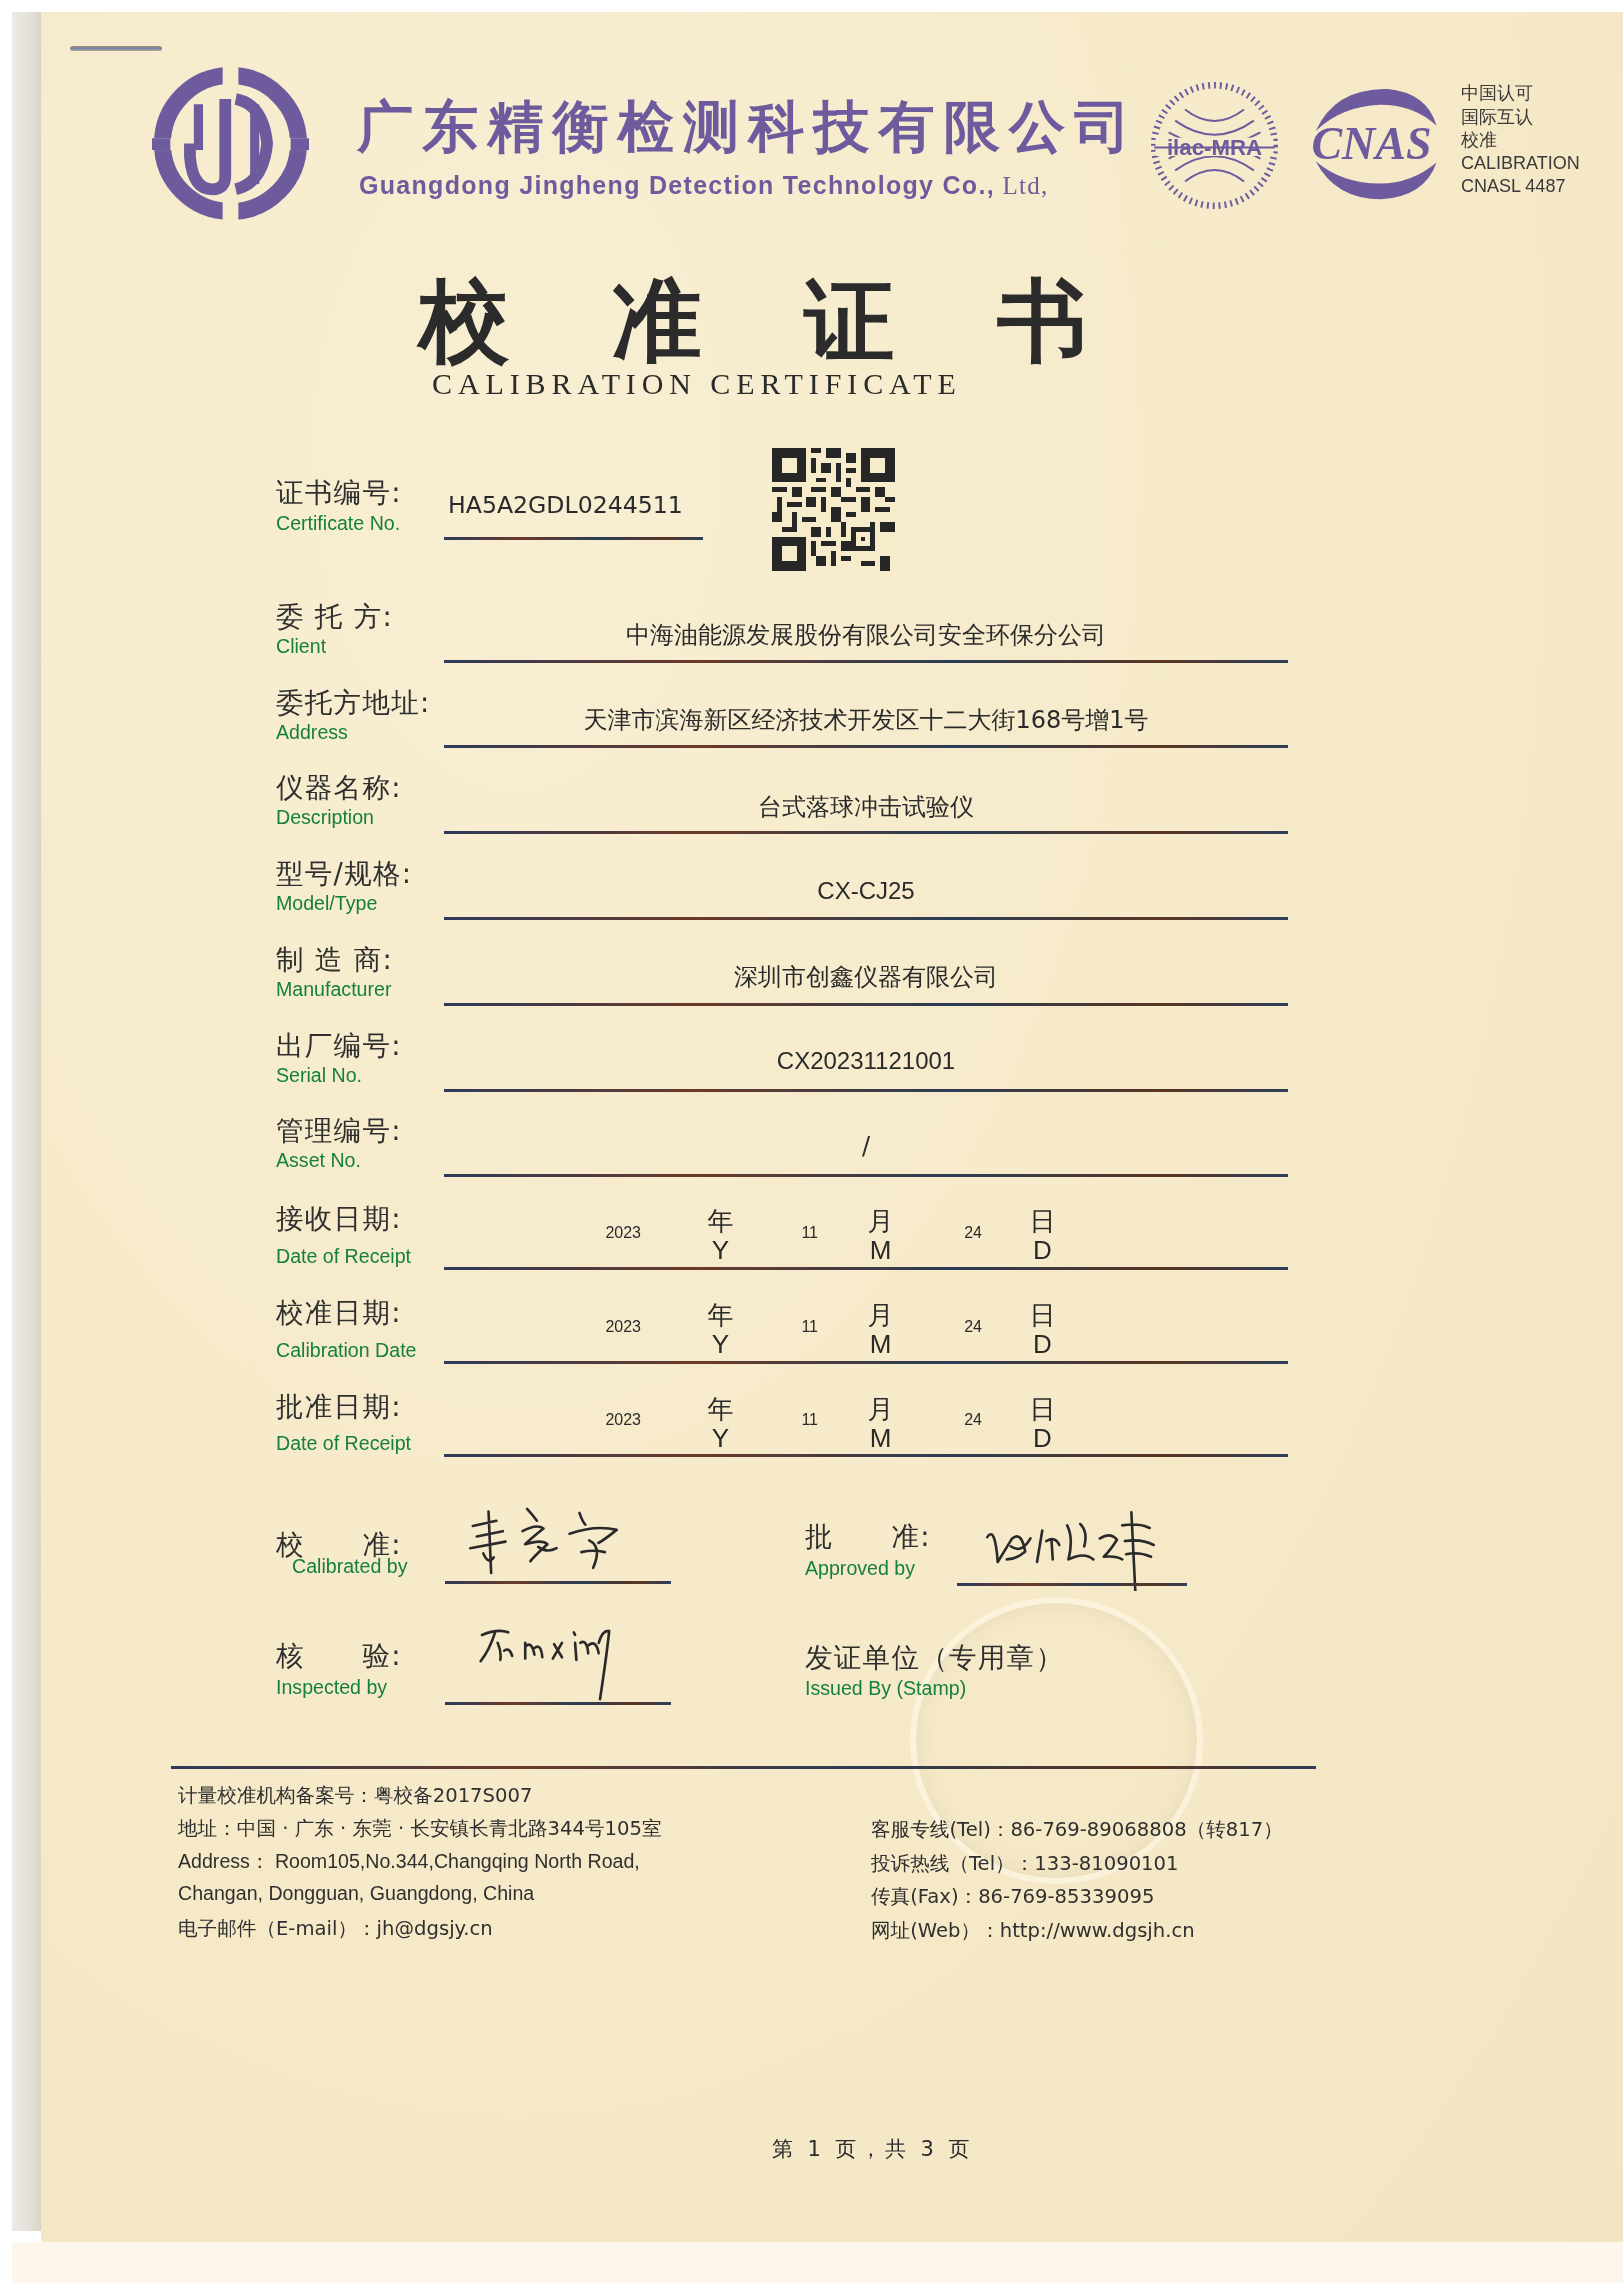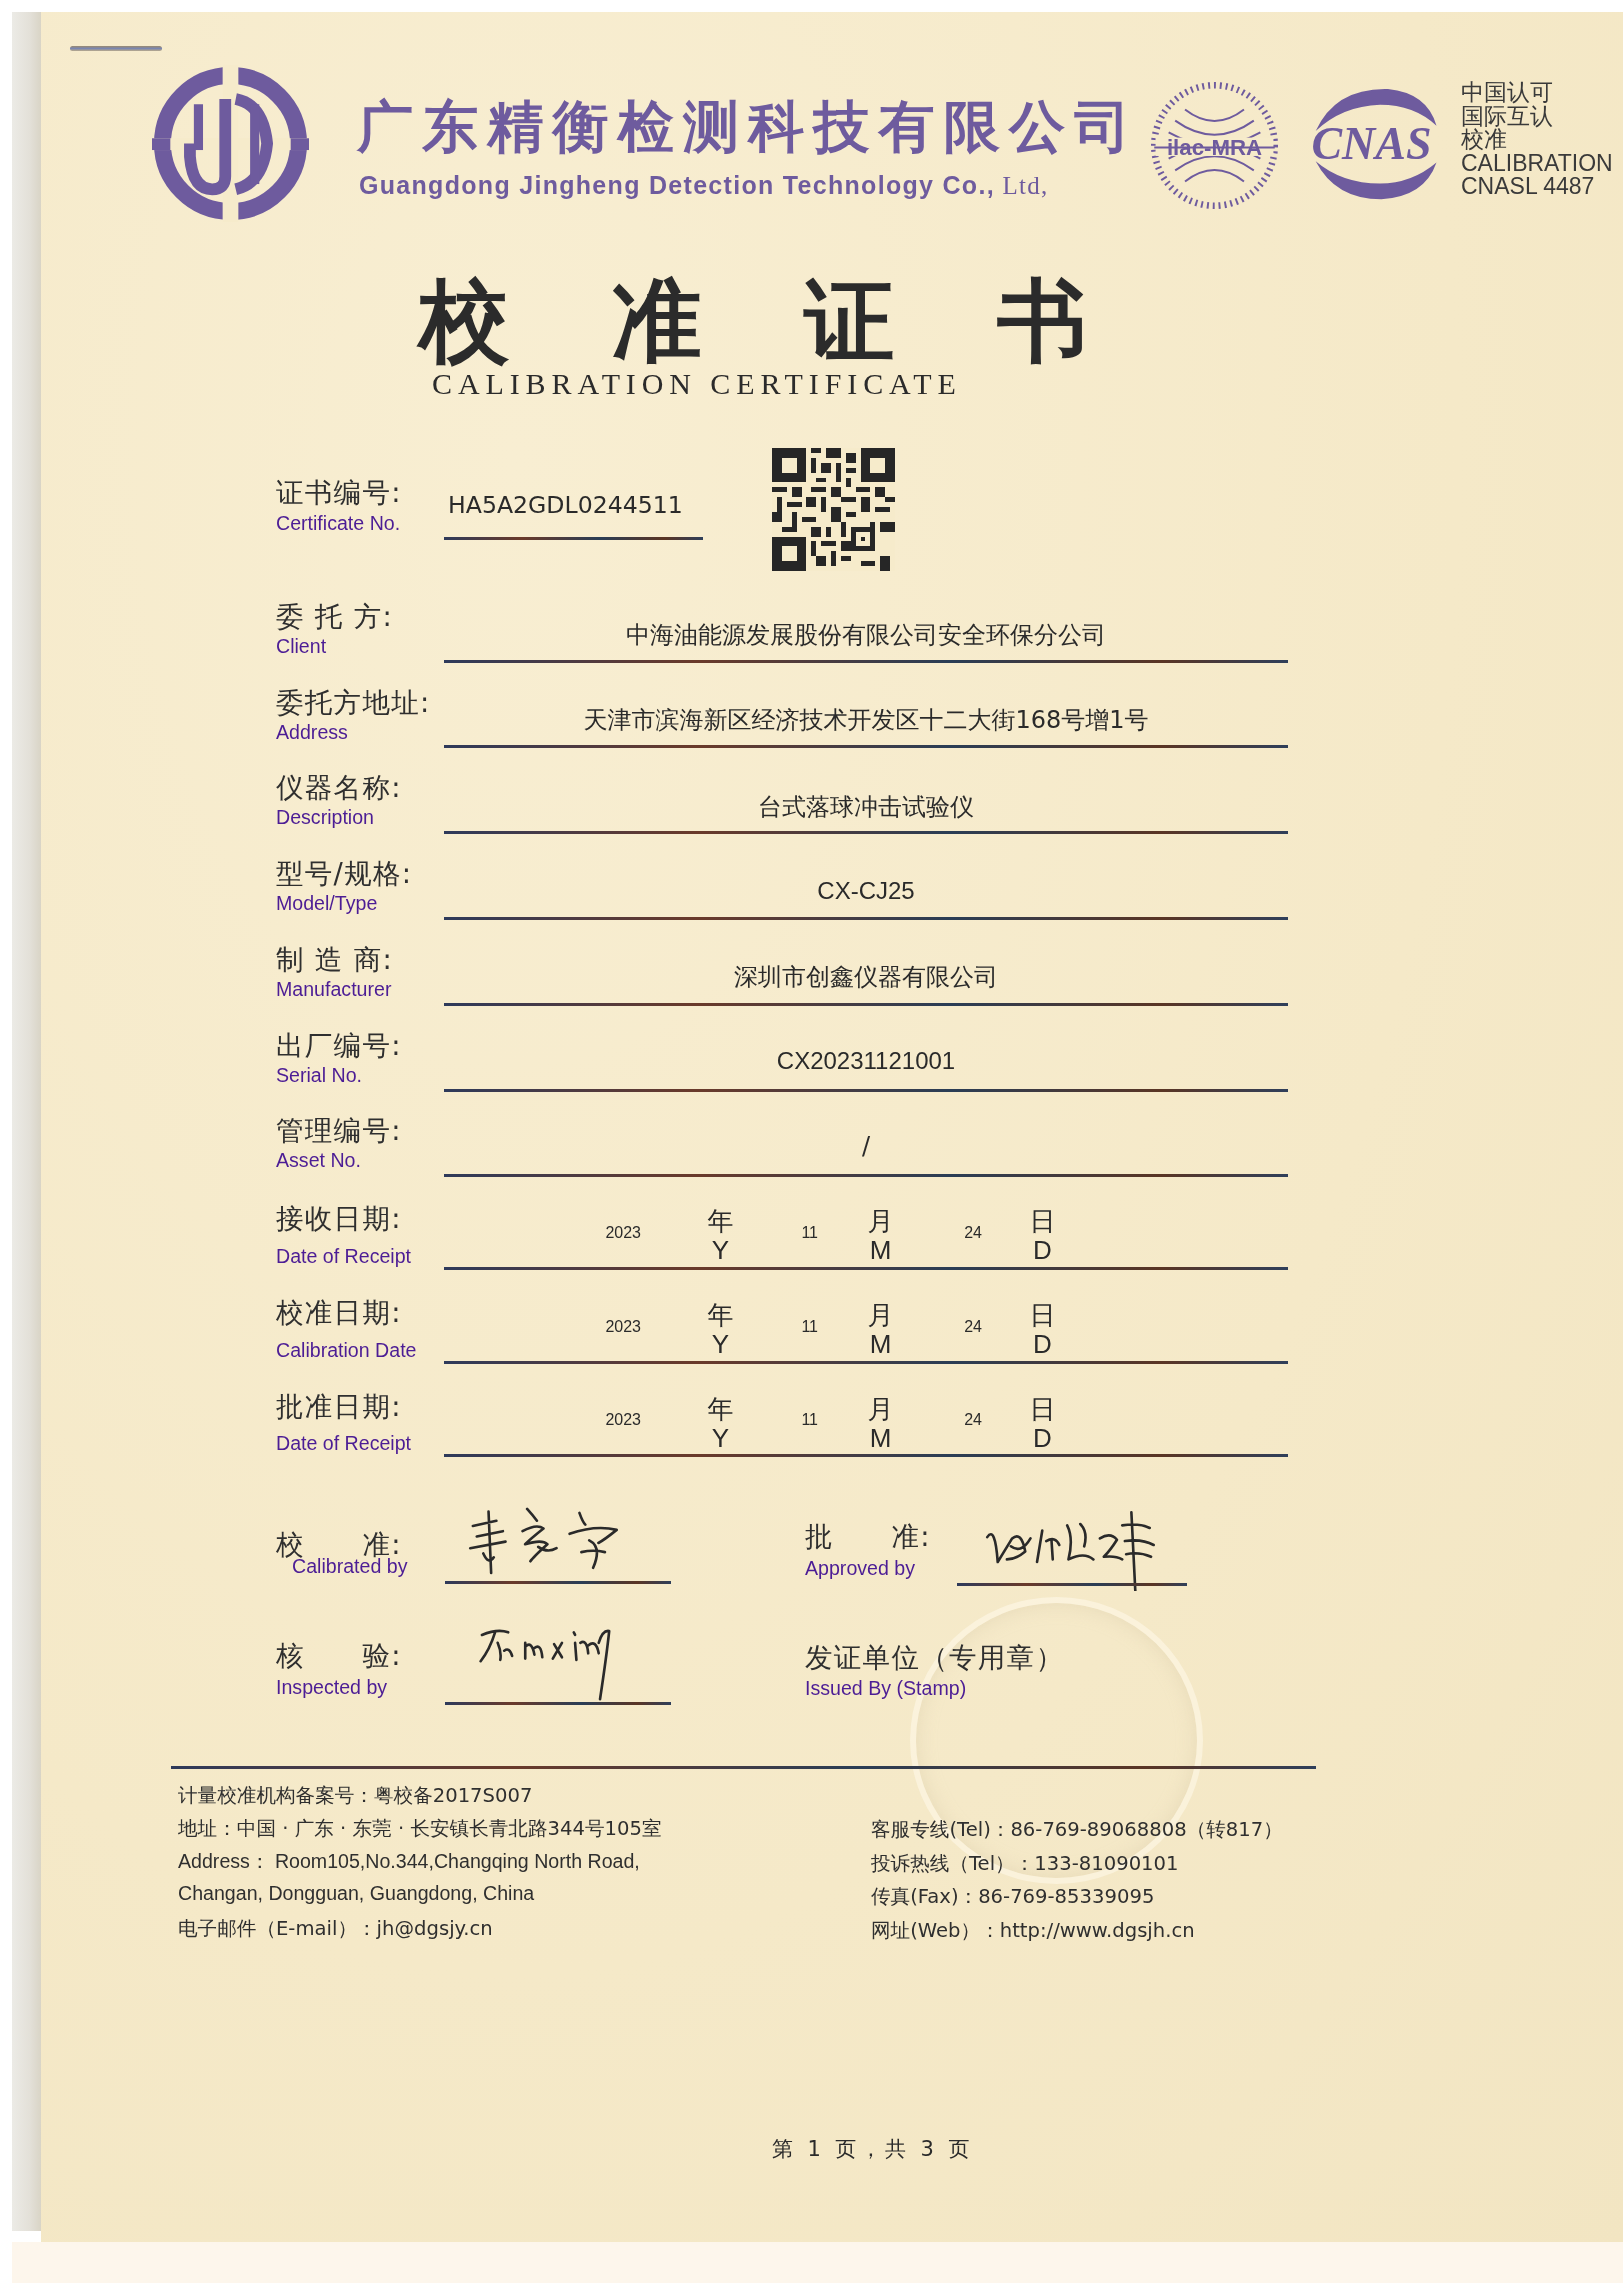--- a/index.html
+++ b/index.html
@@ -37,39 +37,39 @@
     font-family: "DejaVu Sans", sans-serif;
   }
   .company-en {
     left: 359px; top: 171px; font-size: 25px; font-weight: bold;
     color: #6e5b9e; letter-spacing: 1.3px; white-space: nowrap;
   }
   .company-en .ltd { font-family: "Liberation Serif", serif; font-weight: normal; }
   .ilac { left: 1149px; top: 80px; width: 131px; height: 131px; }
   .cnas { left: 1296px; top: 85px; width: 151px; height: 117px; }
   .accr {
-    left: 1461px; top: 81px; font-size: 23px; line-height: 23.6px; color: #3a3a3a;
+    left: 1461px; top: 81px; font-size: 18px; line-height: 23.6px; color: #3a3a3a;
     white-space: nowrap;
   }
   .accr .cn { font-family: "DejaVu Sans", sans-serif; }
 
   
   .title-cn {
     left: 419px; top: 261px; width: 668px; display: flex; justify-content: space-between;
     font-size: 90px; font-weight: bold; color: #2b2b2b;
     font-family: "DejaVu Serif", serif;
   }
   .title-en {
     left: 432px; top: 367px; font-size: 30px; letter-spacing: 5.9px;
     font-family: "Liberation Serif", serif; color: #2b2b2b; white-space: nowrap;
   }
 
   
   .lbl-cn { font-size: 27.5px; color: #2f2f2f; white-space: nowrap; font-family: "DejaVu Sans", sans-serif; letter-spacing: 1.3px;}
-  .lbl-en { font-size: 19.6px; color: #4c1d95; white-space: nowrap; }
+  .lbl-en { font-size: 19.6px; color: #15803d; white-space: nowrap; }
   .val { font-size: 24px; color: #2a2a2a; white-space: nowrap; text-align: center; font-family: "DejaVu Sans", sans-serif;}
   .val.mono { font-family: "Liberation Sans Narrow", "Liberation Sans", sans-serif; }
   .uline {
     position: absolute; height: 2.6px;
     background: linear-gradient(90deg,#2e3a5a,#6a3a2a 30%,#2a3d55 60%,#5a3524 85%,#2f3f5a);
   }
   .cert-val { left: 448px; top: 491px; font-size: 23.6px; letter-spacing: 0px; }
 
   .qr { left: 772px; top: 444px; width: 123px; height: 131px; }
 

